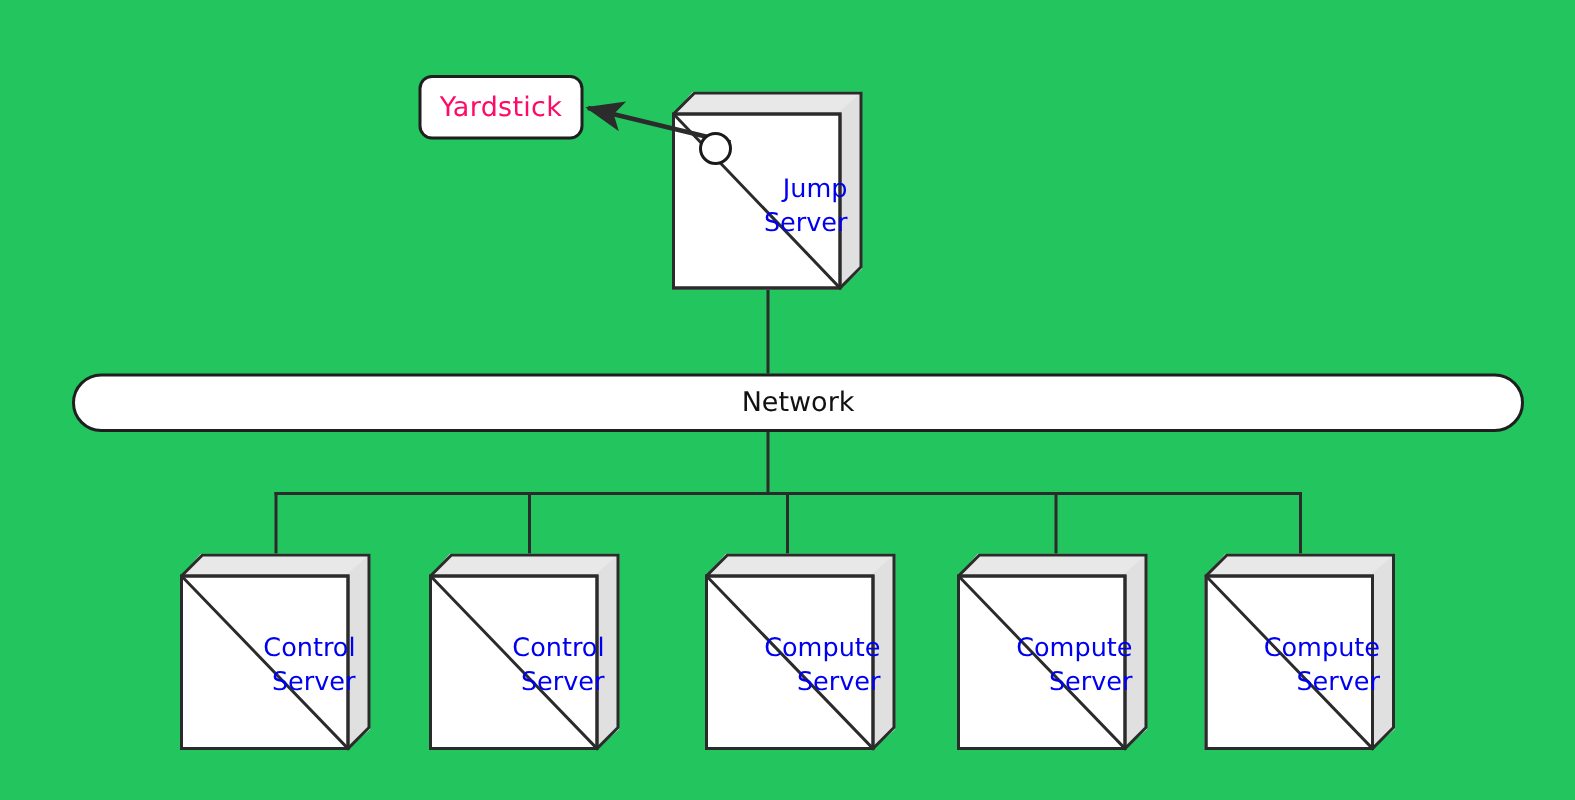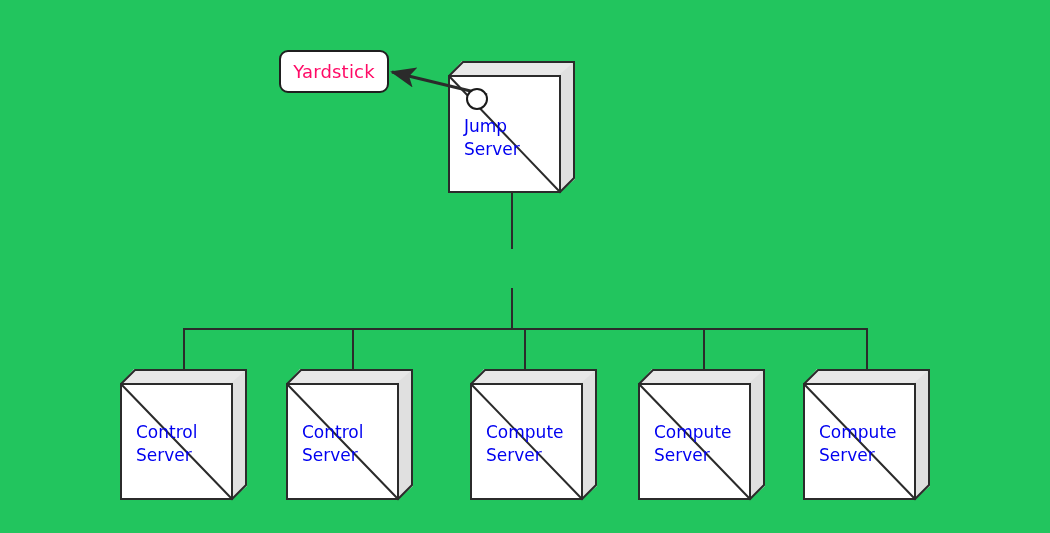--- a/index.html
+++ b/index.html
@@ -33,23 +33,23 @@
   .node3d .face-top,
   .node3d .face-side {
     position: absolute;
     background: #e8e8e8;
     border: 2px solid #2b2b2b;
     box-sizing: border-box;
     z-index: 2;
   }
   .node3d .node-label {
     position: absolute;
-    left: 16px;
+    left: 4px;
     width: 100%;
-    text-align: left;
+    text-align: right;
     color: #0000f0;
     font-size: 17px;
     line-height: 23px;
     z-index: 4;
     white-space: pre-line;
     pointer-events: none;
   }
 
   
   .toolbox {
@@ -129,20 +129,23 @@
     <div class="face-front" style="top: 14px; width: 113px; height: 118px;"></div>
     <div class="node-label" id="jump-label" style="width: 113px; top: 54px; z-index: 5;"><div>Jump</div><div>Server</div></div>
   <svg width="129" height="134" style="position: absolute; left: 0px; top: 0px; z-index: 4; pointer-events: none;">
         <path d="M1,15 L15,1 L126,1 L126,117 L112,131 Z" fill="none" stroke="#2b2b2b" stroke-width="2" stroke-linejoin="miter"></path>
         <path d="M1,15 L112,15 L112,131 L1,131 Z" fill="none" stroke="#2b2b2b" stroke-width="2"></path>
       </svg>
     </div>
 
   <div class="lollipop" id="iface-circle" style="left: 466px; top: 88px; width: 22px; height: 22px;"></div>
 
+  <div class="netbar" id="net-bar" style="left: 48px; top: 249px; width: 968px; height: 39px;">
+    <span class="netbar-label">Network</span>
+  </div>
 
   <div class="wire-v" id="wire-jump-net" style="left: 511px; top: 193px; height: 56px;"></div>
   <div class="wire-v" id="wire-net-bus" style="left: 511px; top: 288px; height: 41px;"></div>
   <div class="wire-h" id="wire-bus" style="left: 183px; top: 328px; width: 683px;"></div>
 
   <div id="server-layer">
       <div class="wire-v" style="left: 183px; top: 328px; height: 41px;"></div>
       <div class="node3d" style="left: 120px; top: 369px; width: 127px; height: 131px;">
         <div class="face-top" style="left: 0px; top: 0px; width: 127px; height: 16px; clip-path: polygon(14px 0px, 127px 0px, 113px 16px, 0px 16px); background: rgb(232, 232, 232); border: none; box-shadow: none;"></div>
         <div class="face-side" style="left: 111px; top: 0px; width: 16px; height: 131px; clip-path: polygon(16px 0px, 16px 117px, 0px 131px, 0px 14px); background: rgb(224, 224, 224); border: none;"></div>

